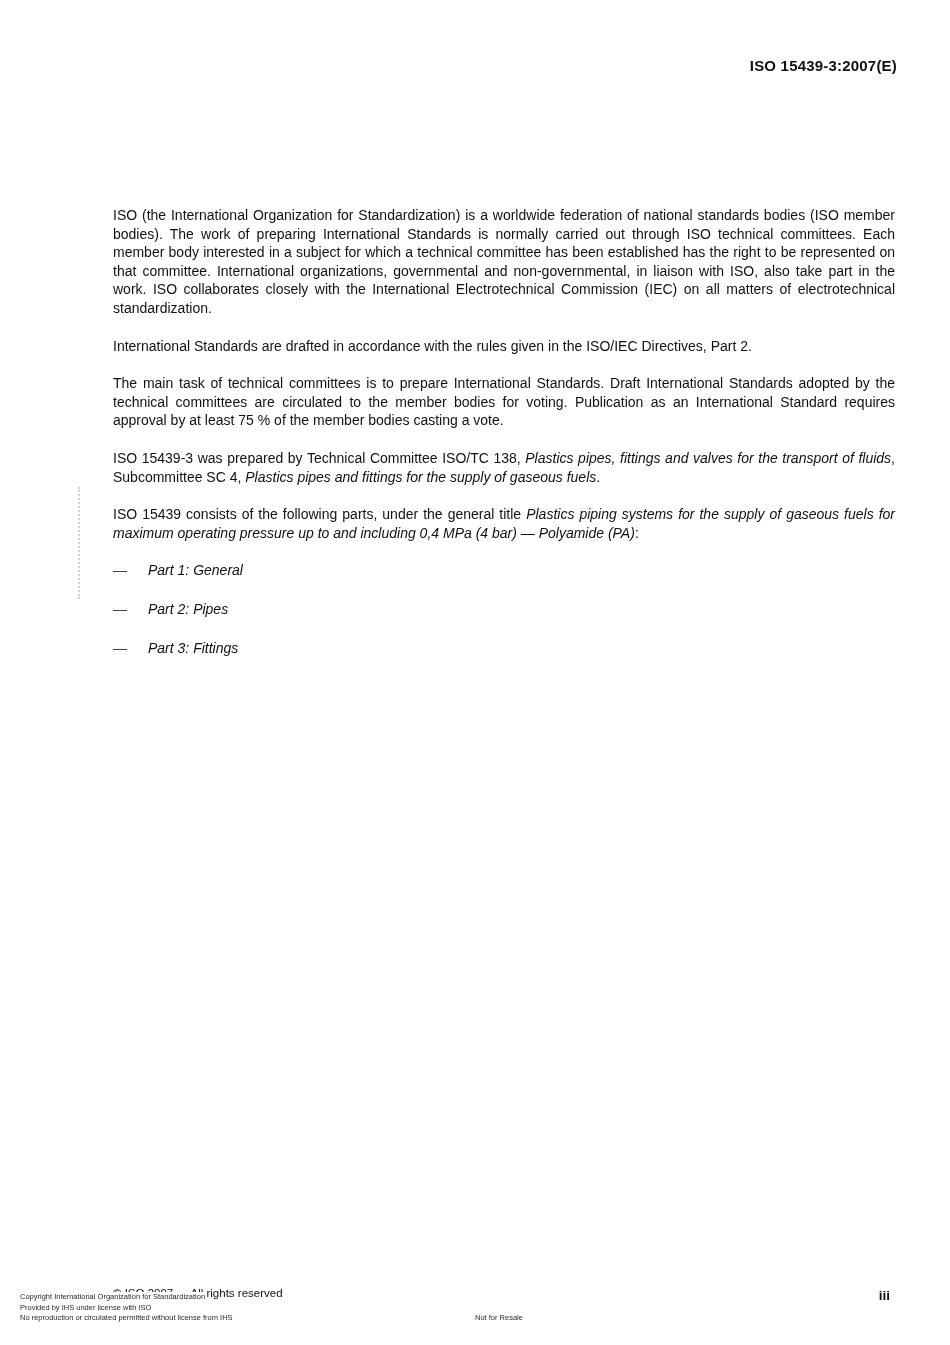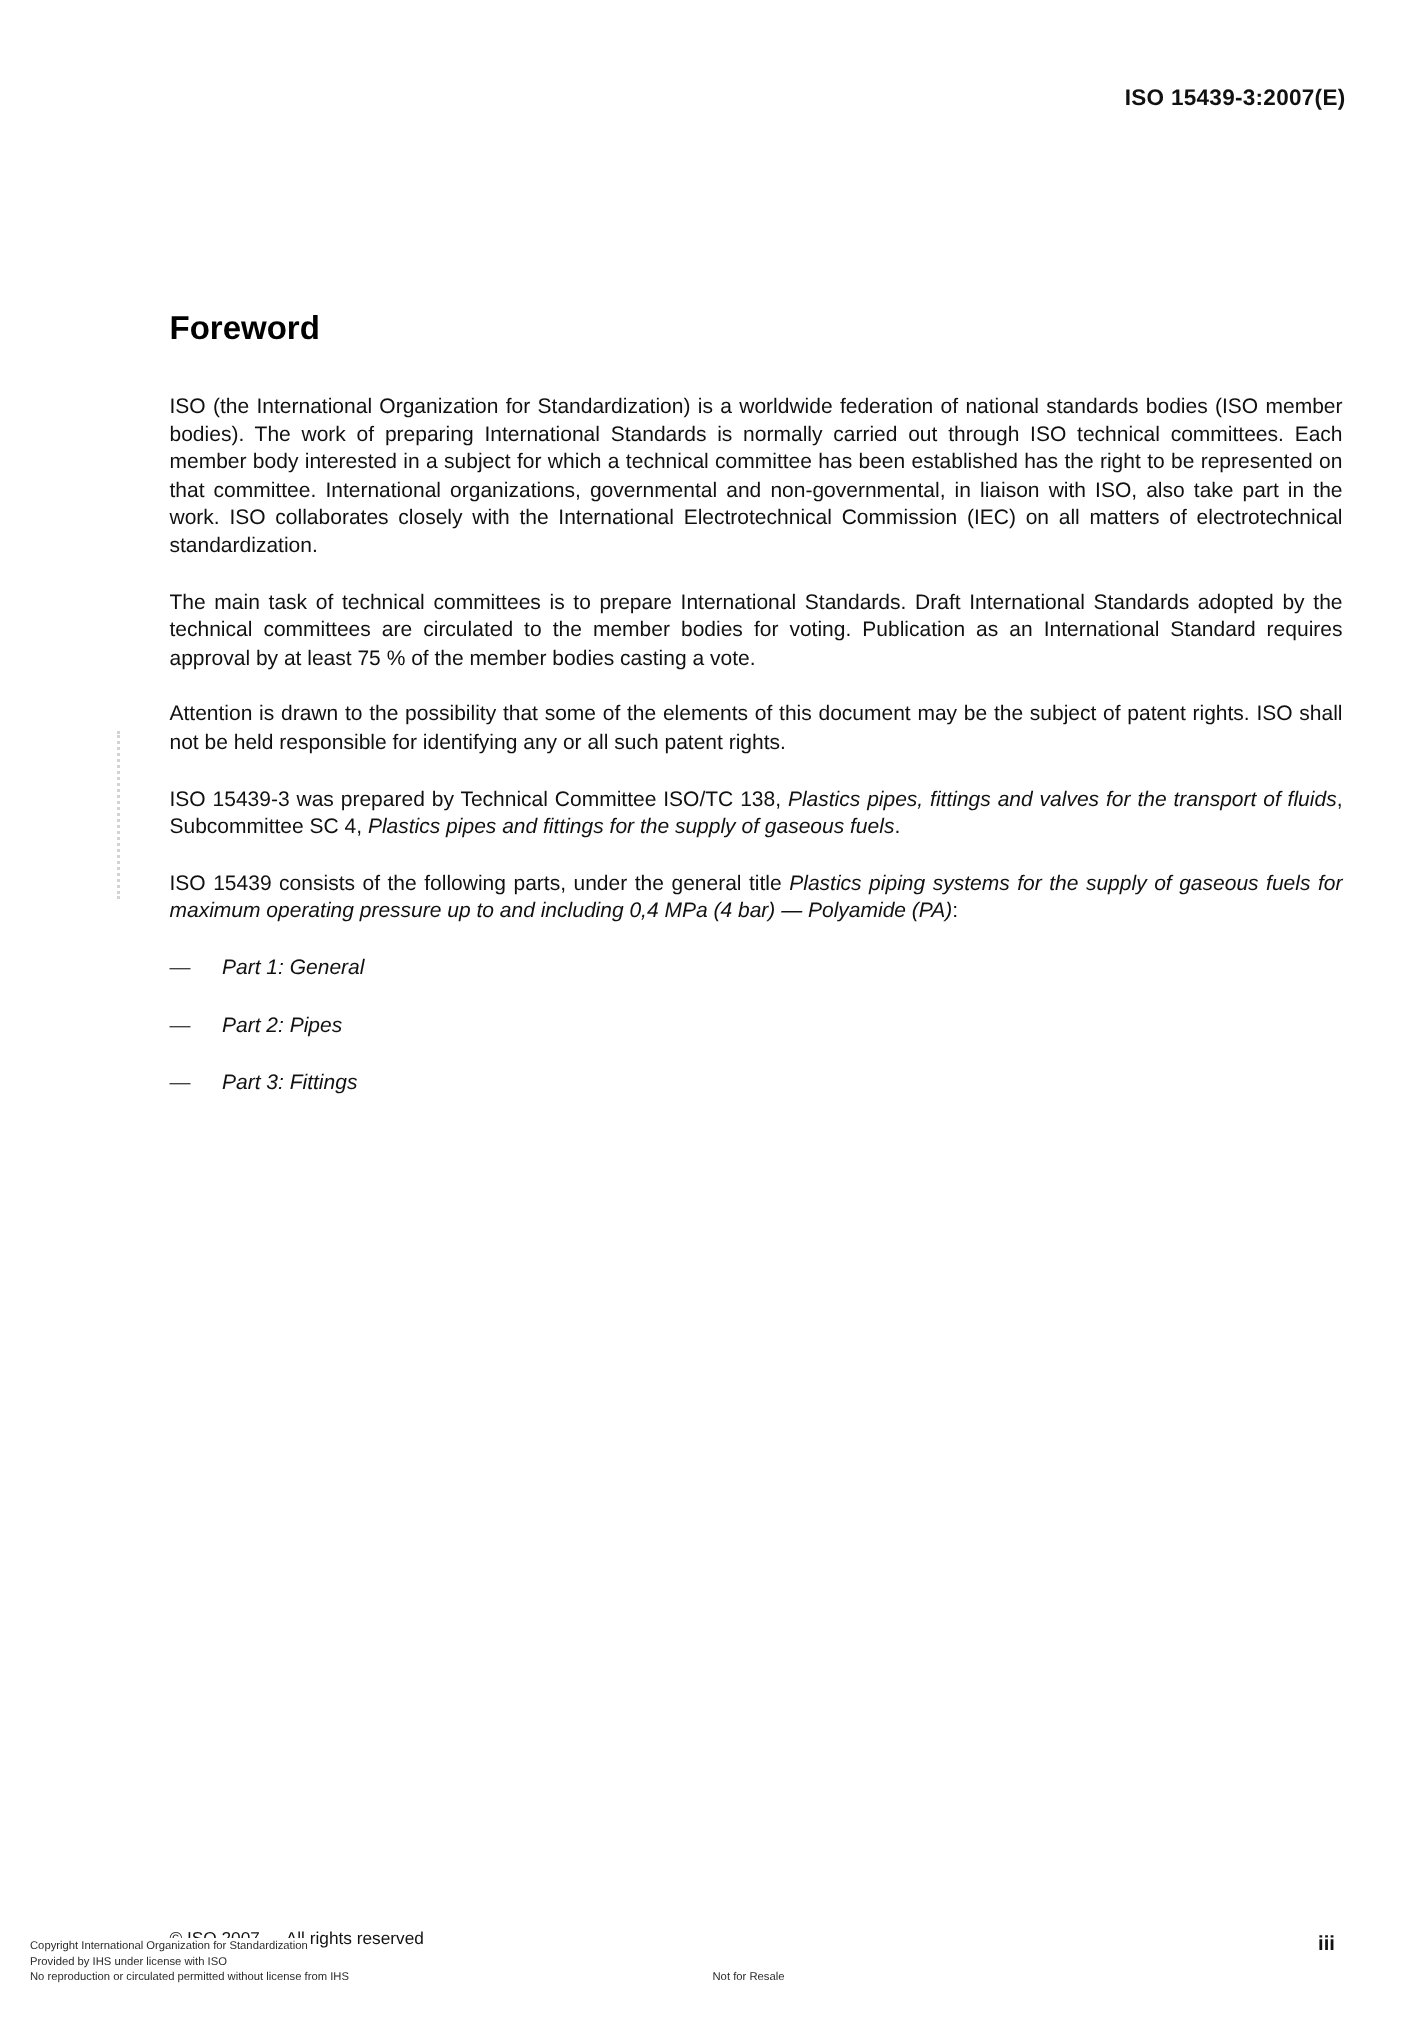--- a/index.html
+++ b/index.html
@@ -74,25 +74,24 @@
 
 <div class="page">
 
   <div class="doc-header">
     <span>ISO 15439-3:2007(E)</span>
   </div>
 
   <div class="v-watermark"></div>
 
   <div class="content">
-    <h1>Foreword</h1>
     <div id="paragraphs">
         <p class="para"><span>ISO (the International Organization for Standardization) is a worldwide federation of national standards bodies (ISO member bodies). The work of preparing International Standards is normally carried out through ISO technical committees. Each member body interested in a subject for which a technical committee has been established has the right to be represented on that committee. International organizations, governmental and non-governmental, in liaison with ISO, also take part in the work. ISO collaborates closely with the International Electrotechnical Commission (IEC) on all matters of electrotechnical standardization.</span></p>
+        <p class="para"><span>International Standards are drafted in accordance with the rules given in the ISO/IEC Directives, Part 2.</span></p>
         <p class="para"><span>The main task of technical committees is to prepare International Standards. Draft International Standards adopted by the technical committees are circulated to the member bodies for voting. Publication as an International Standard requires approval by at least 75 % of the member bodies casting a vote.</span></p>
-        <p class="para"><span>Attention is drawn to the possibility that some of the elements of this document may be the subject of patent rights. ISO shall not be held responsible for identifying any or all such patent rights.</span></p>
         <p class="para"><span>ISO 15439-3 was prepared by Technical Committee ISO/TC 138, </span><i>Plastics pipes, fittings and valves for the transport of fluids</i><span>, Subcommittee SC 4, </span><i>Plastics pipes and fittings for the supply of gaseous fuels</i><span>.</span></p>
         <p class="para"><span>ISO 15439 consists of the following parts, under the general title </span><i>Plastics piping systems for the supply of gaseous fuels for maximum operating pressure up to and including 0,4 MPa (4 bar) — Polyamide (PA)</i><span>:</span></p>
       </div>
     <div class="parts-list" id="parts-list">
         <div class="part-item">
           <span class="part-dash">—</span>
           <span class="part-label">Part 1: General</span>
         </div>
         <div class="part-item">
           <span class="part-dash">—</span>

